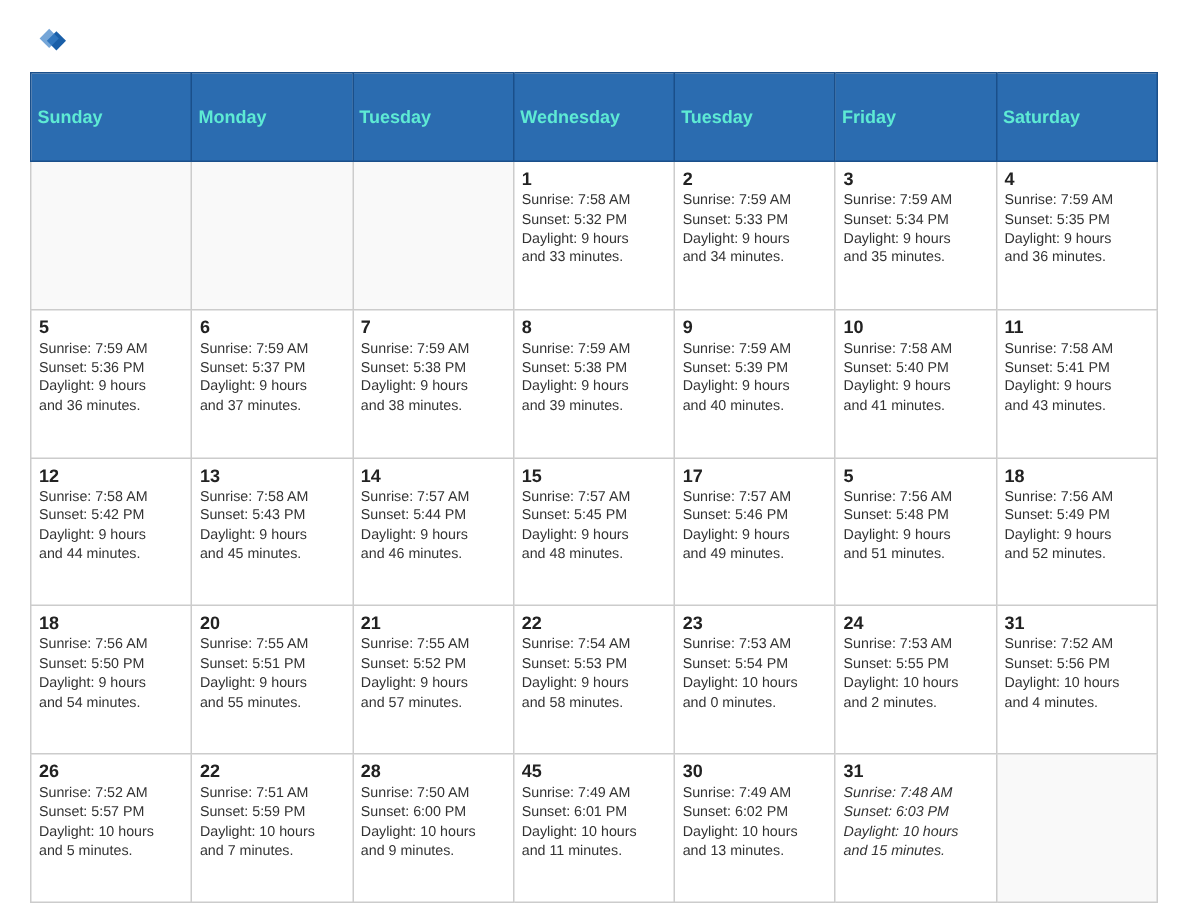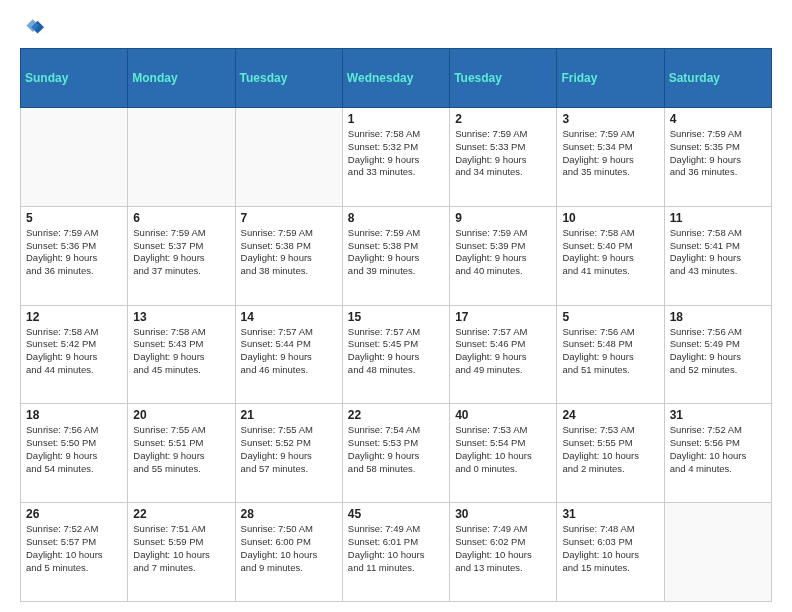--- a/index.html
+++ b/index.html
@@ -285,21 +285,21 @@
 and 57 minutes.</div>
           </td>
           <td>
             <div class="day-number">22</div>
             <div class="cell-text" style="white-space: pre-line;">Sunrise: 7:54 AM
 Sunset: 5:53 PM
 Daylight: 9 hours
 and 58 minutes.</div>
           </td>
           <td>
-            <div class="day-number">40</div>
+            <div class="day-number">23</div>
             <div class="cell-text" style="white-space: pre-line;">Sunrise: 7:53 AM
 Sunset: 5:54 PM
 Daylight: 10 hours
 and 0 minutes.</div>
           </td>
           <td>
             <div class="day-number">24</div>
             <div class="cell-text" style="white-space: pre-line;">Sunrise: 7:53 AM
 Sunset: 5:55 PM
 Daylight: 10 hours
@@ -344,21 +344,21 @@
           </td>
           <td>
             <div class="day-number">30</div>
             <div class="cell-text" style="white-space: pre-line;">Sunrise: 7:49 AM
 Sunset: 6:02 PM
 Daylight: 10 hours
 and 13 minutes.</div>
           </td>
           <td>
             <div class="day-number">31</div>
-            <div class="cell-text" style="white-space: pre-line;">Sunrise: 7:48 AM
+            <div class="cell-text" style="white-space: pre-line; font-style: italic;">Sunrise: 7:48 AM
 Sunset: 6:03 PM
 Daylight: 10 hours
 and 15 minutes.</div>
           </td>
           <td class="empty"></td>
         </tr>
       </tbody>
   </table>
 </div>
 

